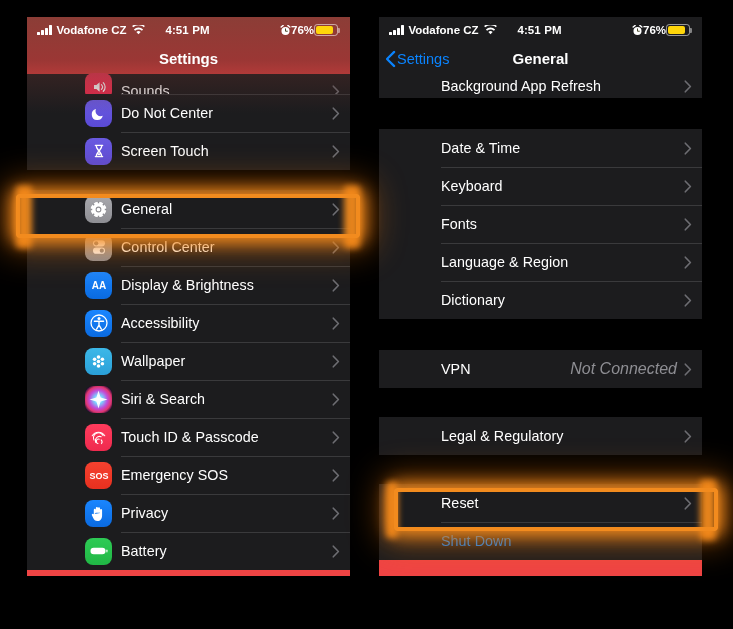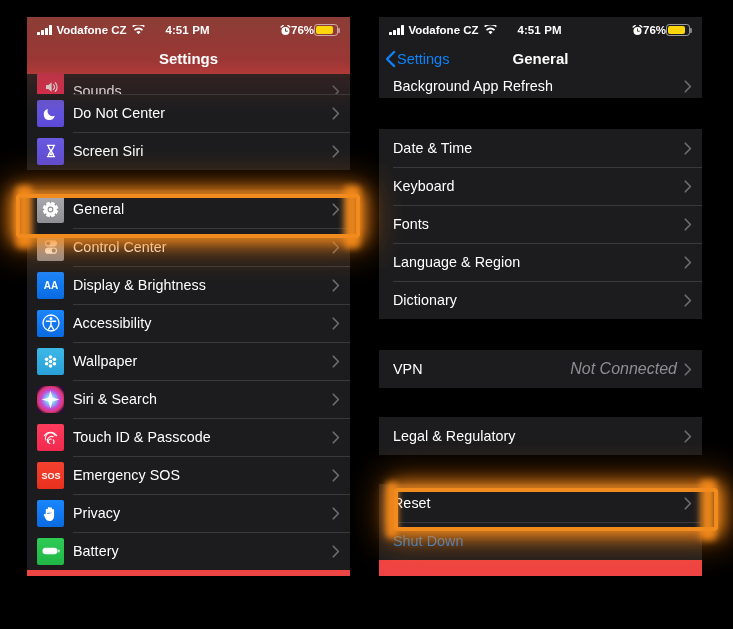--- a/index.html
+++ b/index.html
@@ -71,39 +71,39 @@
   }
   .navbar .nav-back {
     position: absolute; left: 6px; top: 50%; transform: translateY(-50%);
     display: flex; align-items: center; gap: 1px;
     color: #0a84ff; font-size: 14.5px; font-weight: normal;
   }
   .chev-back { width: 11px; height: 17px; display:block; }
 
   
   .scroll { position: relative; z-index: 2; }
-  .group { background: #1c1c1e; }
+  .group { background: #1c1c1e; padding-left: 48px; }
   .gap { height: 20px; background: #000; }
 
   .row {
     position: relative;
     display: flex; align-items: center;
     height: 38px;
     padding-left: 10px; padding-right: 10px;
     background: #1c1c1e;
   }
   .row + .row::before {
     content:""; position:absolute; left: 46px; right: 0; top: 0;
     height: 1px; background: #3a3a3c;
   }
   .row.noicon + .row.noicon::before { left: 14px; }
   .row.noicon { padding-left: 14px; }
 
   .ic {
-    width: 27px; height: 27px; border-radius: 2px;
+    width: 27px; height: 27px; border-radius: 8px;
     margin-right: 9px; flex: 0 0 auto;
     display: flex; align-items: center; justify-content: center;
     overflow: hidden; position: relative;
   }
   .ic svg { display:block; }
 
   .row-label { color: #fff; font-size: 14.3px; flex: 1 1 auto; letter-spacing: .05px; }
   .row-label.blue { color: #0a84ff; }
   .row-value { color: #8e8e93; font-size: 16px; margin-right: 7px; font-style: italic; }
 
@@ -218,21 +218,21 @@
             </span>
         </div>
 
         <div class="row">
           <span class="ic" style="background:linear-gradient(180deg,#6a5ae0,#5a4ad6)">
             <svg width="16" height="16" viewBox="0 0 16 16">
                 <path d="M4.4 2.4h7.2M4.4 13.6h7.2M5.2 2.4c0 2.6 1.4 3.6 2.8 5.6-1.4 2-2.8 3-2.8 5.6M10.8 2.4c0 2.6-1.4 3.6-2.8 5.6 1.4 2 2.8 3 2.8 5.6" stroke="#fff" stroke-width="1.4" fill="none" stroke-linecap="round"></path>
                 <path d="M6.2 12.2c.6-1.1 1.2-1.7 1.8-2.4.6.7 1.2 1.3 1.8 2.4z" fill="#fff"></path>
               </svg>
           </span>
-          <span class="row-label">Screen Siri</span>
+          <span class="row-label">Screen Touch</span>
           <span class="chev">
               <svg width="8" height="13" viewBox="0 0 8 13">
                 <path d="M1.3 1.2 6.4 6.5l-5.1 5.3" stroke="#6d6d72" stroke-width="1.6" fill="none" stroke-linecap="round" stroke-linejoin="round"></path>
               </svg>
             </span>
         </div>
       </div>
 
       <div class="gap"></div>
 

